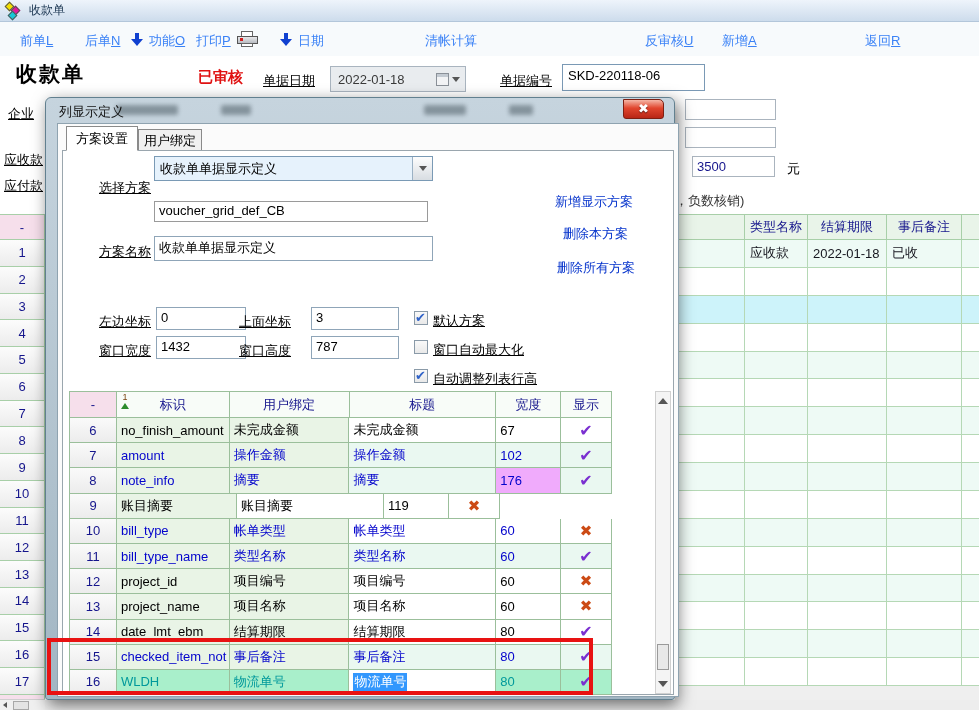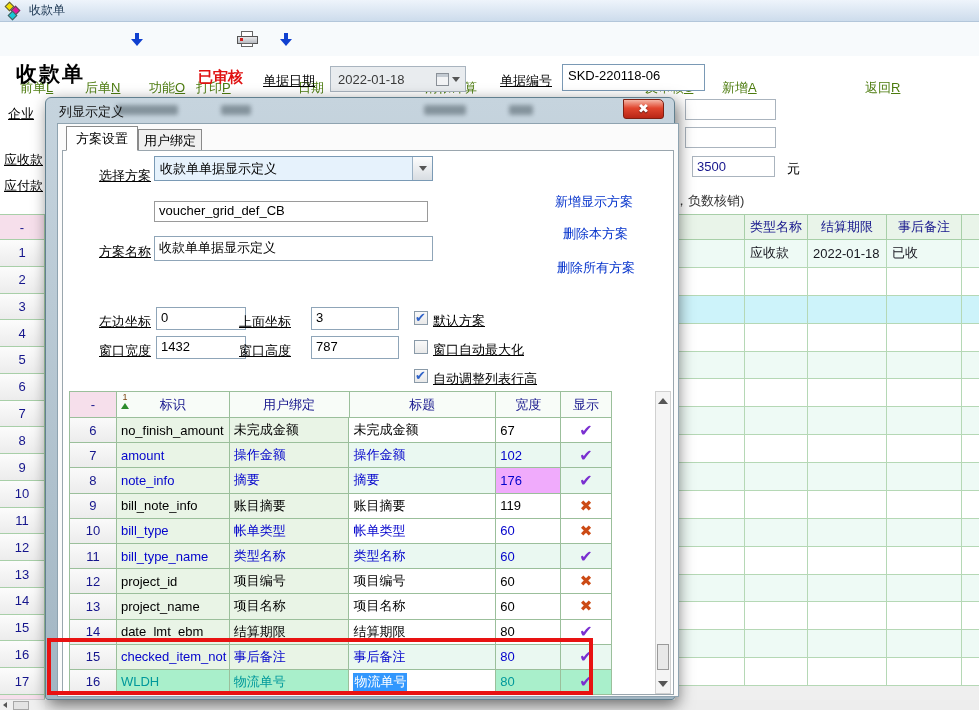--- a/index.html
+++ b/index.html
@@ -13,21 +13,21 @@
     display:flex; align-items:center; }
   .app-icon { position:relative; width:18px; height:16px; margin:0 6px 0 5px; }
   .app-icon i { position:absolute; width:7px; height:7px; transform:rotate(45deg); border:1px solid #555; }
   .app-icon i.d1 { left:1px; top:0; background:#f4e000; }
   .app-icon i.d2 { left:7px; top:4px; background:#e8189a; }
   .app-icon i.d3 { left:4px; top:9px; background:#17c9d6; }
   .titlebar-text { font-size:12px; color:#17324e; }
 
   
   .toolbar { position:absolute; left:0; top:22px; width:979px; height:34px; background:#f7fafc; }
-  .tb-item { position:absolute; top:10px; color:#4d7c0f; cursor:default; white-space:nowrap;margin-top:47px; }
+  .tb-item { position:absolute; top:10px; color:#3b82f6; cursor:default; white-space:nowrap; }
   .tb-item u { text-decoration:underline; }
   .dn-arrow { position:absolute; top:11px; width:13px; height:13px; }
   .dn-arrow::before { content:""; position:absolute; left:4px; top:0; width:4px; height:6px; background:#1040d0; }
   .dn-arrow::after  { content:""; position:absolute; left:0; top:6px; border-left:6px solid transparent;
                       border-right:6px solid transparent; border-top:7px solid #1040d0; }
   .printer { position:absolute; left:237px; top:9px; width:21px; height:16px; }
   .printer .pr-paper { position:absolute; left:4px; top:0; width:12px; height:6px; background:#fff; border:1px solid #666; }
   .printer .pr-body { position:absolute; left:0; top:5px; width:21px; height:8px; background:linear-gradient(#e8e8ea,#b8bcc2); border:1px solid #555; }
   .printer .pr-dot { position:absolute; left:3px; top:7px; width:3px; height:3px; background:#d02020; }
   .printer .pr-out { position:absolute; left:4px; top:12px; width:12px; height:4px; background:#fff; border:1px solid #666; }
@@ -351,21 +351,21 @@
     <div class="smudge" style="left:378px; width:42px"></div>
     <div class="smudge" style="left:463px; width:24px"></div>
     <div class="m-title">列显示定义</div>
     <div class="close-btn"><span>✖</span></div>
 
     <div class="m-body">
       <div class="tab active" style="left:8px; top:2px; width:72px; height:25px; line-height:24px">方案设置</div>
       <div class="tab" style="left:80px; top:5px; width:64px; height:22px; line-height:21px">用户绑定</div>
 
       <div class="m-panel">
-        <span class="lbl" style="left:36px; top:16px">选择方案</span>
+        <span class="lbl" style="left:36px; top:28px">选择方案</span>
         <div class="combo">
           <span class="cval">收款单单据显示定义</span>
           <span class="cbtn">
               <span class="dd-tri" style="margin:0"></span>
             </span>
         </div>
         <div class="ro-field">voucher_grid_def_CB</div>
         <span class="lbl" style="left:36px; top:92px">方案名称</span>
         <div class="in-field" style="left:91px; top:85px; width:279px; height:25px">收款单单据显示定义</div>
 
@@ -438,21 +438,20 @@
                 <div class="mt-cell" style="width: 113px; color: rgb(4, 4, 204); background: rgb(233, 244, 230);">note_info</div>
                 <div class="mt-cell" style="width: 120px; color: rgb(4, 4, 204); background: rgb(233, 244, 230);">摘要</div>
                 <div class="mt-cell" style="width: 147px; color: rgb(4, 4, 204); background: rgb(234, 248, 241);">摘要</div>
                 <div class="mt-cell" style="width: 65px; color: rgb(4, 4, 204); background: #f0abfc;">176</div>
                 <div class="mt-cell center" style="width: 51px; background: rgb(234, 248, 241);">
                   <span class="glyph-check">✔</span>
                 </div>
               </div>
               <div class="mt-row">
                 <div class="mt-cell center mt-rn" style="width: 47px;">9</div>
-                <div class="mt-cell" style="width: 113px; color: rgb(0, 0, 0); background: rgb(233, 244, 230);">bill_note_info</div>
                 <div class="mt-cell" style="width: 120px; color: rgb(0, 0, 0); background: rgb(233, 244, 230);">账目摘要</div>
                 <div class="mt-cell" style="width: 147px; color: rgb(0, 0, 0); background: rgb(255, 255, 255);">账目摘要</div>
                 <div class="mt-cell" style="width: 65px; color: rgb(0, 0, 0); background: rgb(255, 255, 255);">119</div>
                 <div class="mt-cell center" style="width: 51px; background: rgb(255, 255, 255);">
                   <span class="glyph-cross">✖</span>
                 </div>
               </div>
               <div class="mt-row">
                 <div class="mt-cell center mt-rn" style="width: 47px;">10</div>
                 <div class="mt-cell" style="width: 113px; color: rgb(4, 4, 204); background: rgb(233, 244, 230);">bill_type</div>

